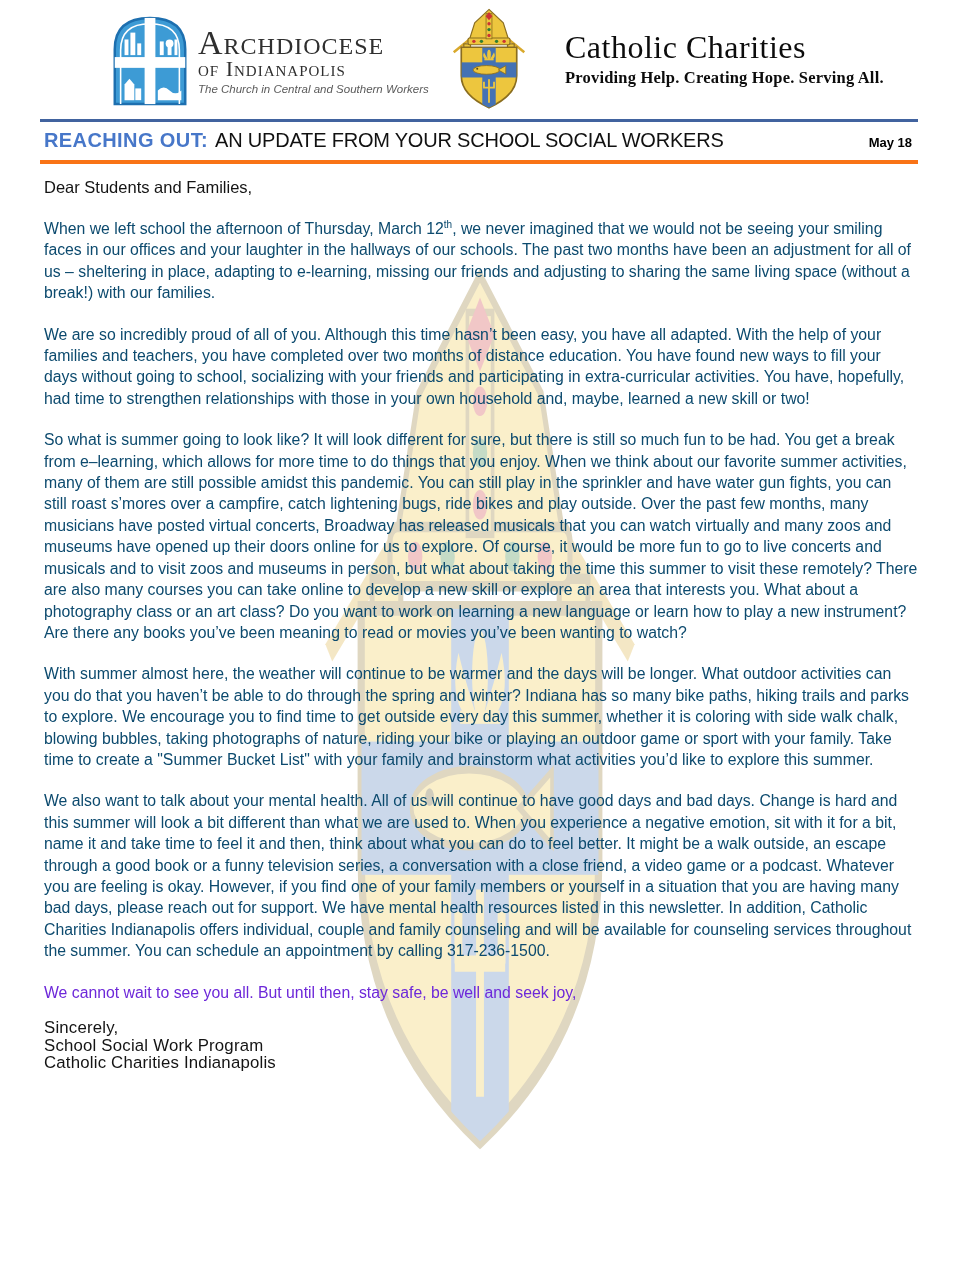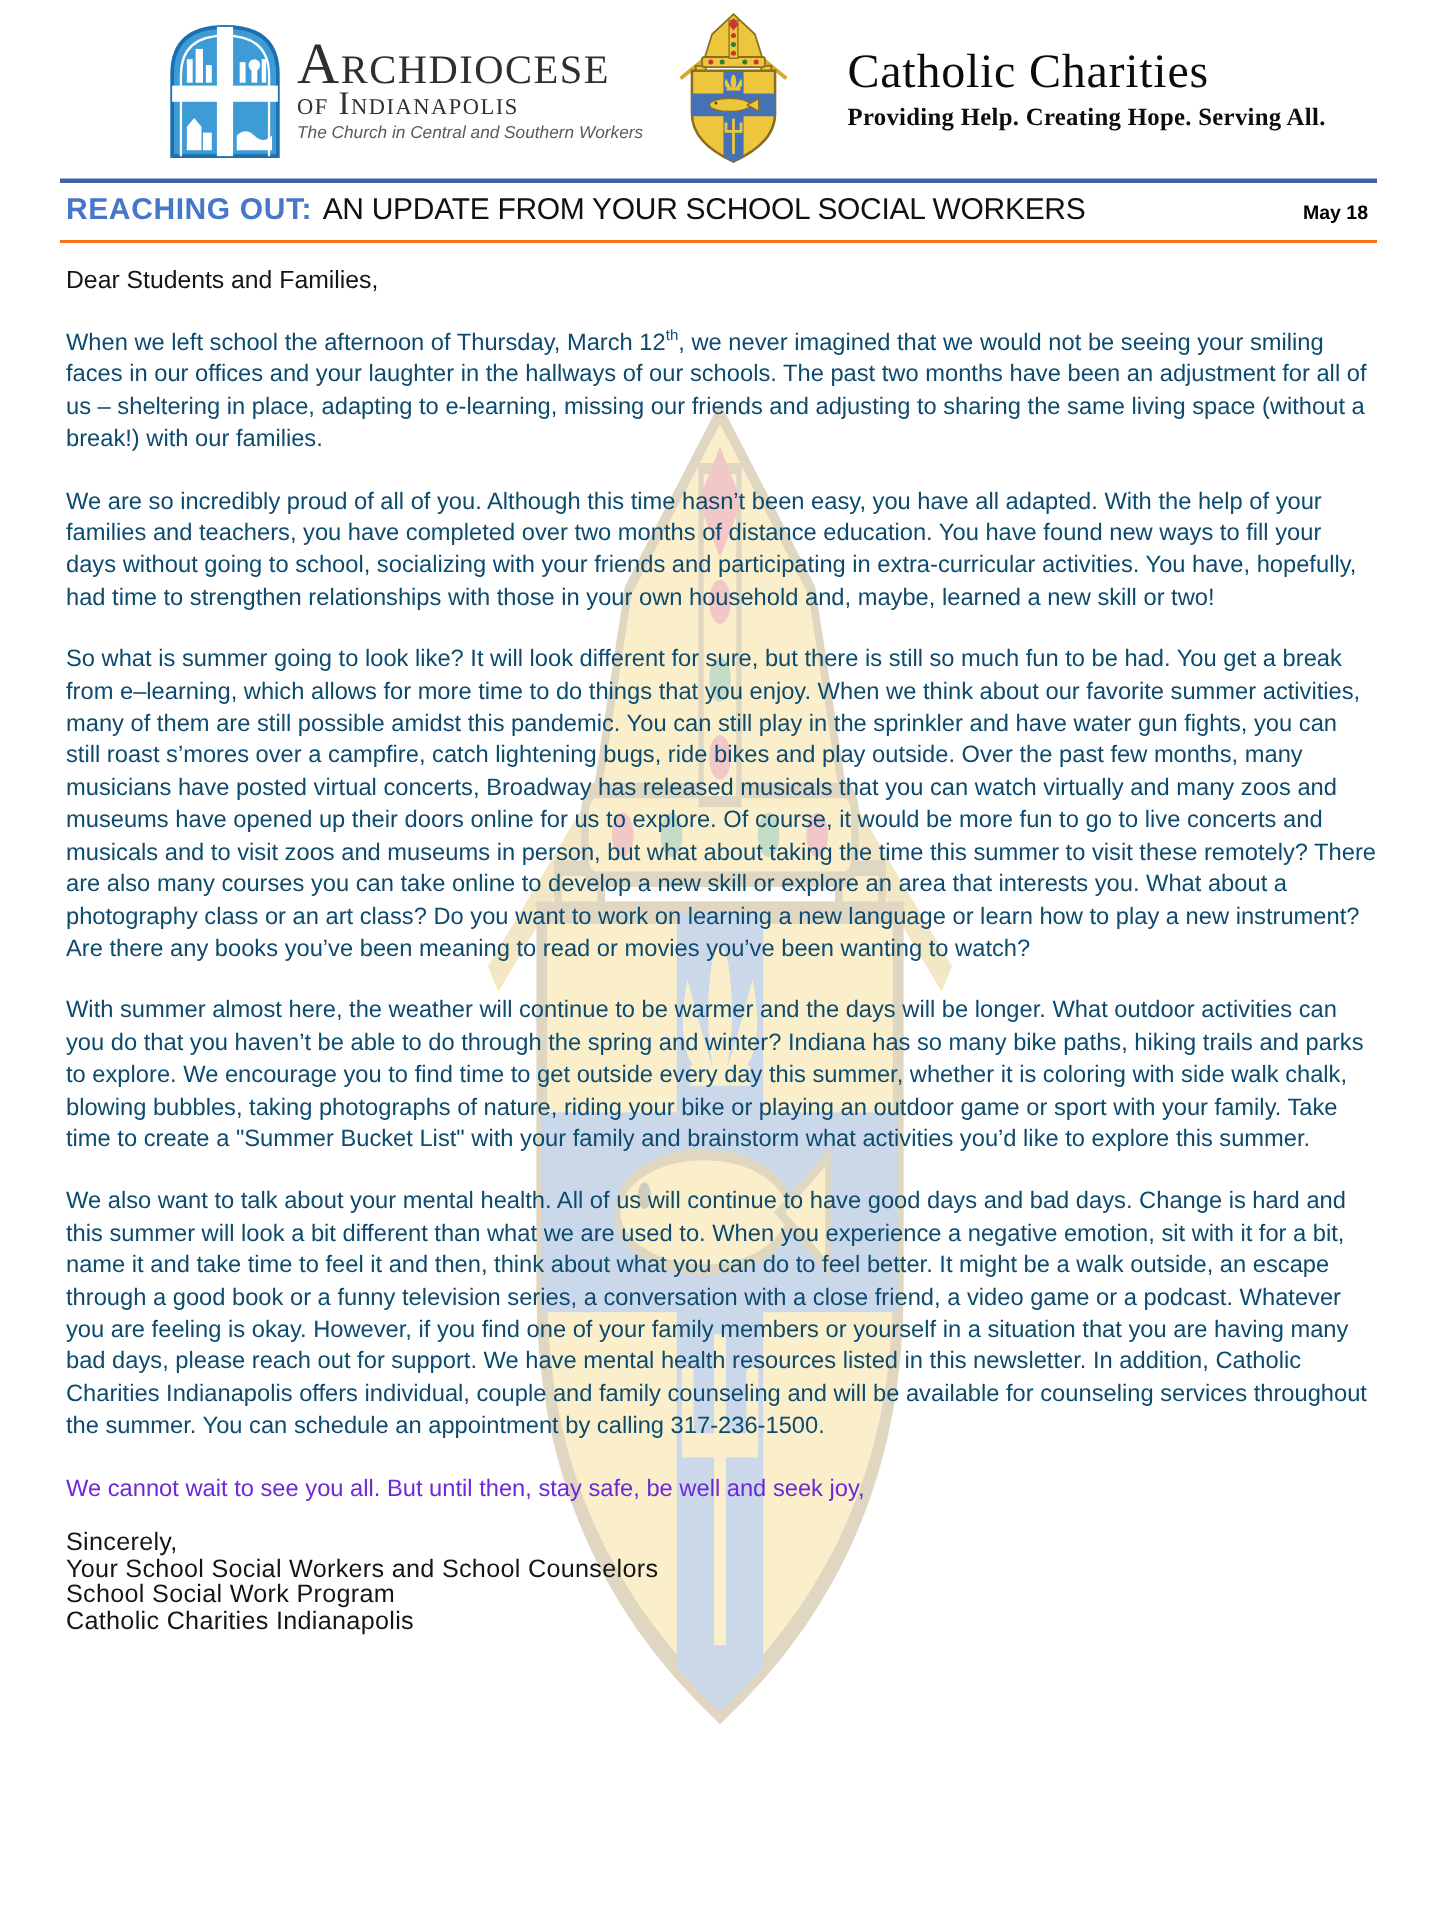--- a/index.html
+++ b/index.html
@@ -12,31 +12,31 @@
   
   .watermark {
     position:absolute; left:300px; top:268px; width:360px; height:888px;
     opacity:0.27; z-index:0; pointer-events:none;
   }
   
   .hdr { position:absolute; top:0; left:0; width:960px; height:118px; z-index:2; }
   .arch-logo { position:absolute; left:110px; top:14px; display:flex; align-items:flex-start; }
   .arch-window { width:80px; height:94px; }
   .arch-text { margin-left:8px; padding-top:14px; font-family:"Liberation Serif", serif; color:#2f2f2f; }
-  .arch-name { font-variant:small-caps; font-size:39px; line-height:30px; letter-spacing:1px; }
+  .arch-name { font-variant:small-caps; font-size:34px; line-height:30px; letter-spacing:1px; }
   .arch-sub  { font-variant:small-caps; font-size:22px; line-height:22px; letter-spacing:1px; }
   .arch-tag  { font-style:italic; font-size:11.5px; color:#5a5a5a; margin-top:3px; font-family:"Liberation Sans", sans-serif; }
   .crest-hdr { position:absolute; left:447px; top:7px; width:84px; height:104px; }
   .cc-block { position:absolute; left:565px; top:30px; width:350px; font-family:"Liberation Serif", serif; color:#0c0c0c; }
   .cc-title { font-size:32px; line-height:34px; letter-spacing:0.5px; }
   .cc-tag   { font-size:16.5px; font-weight:600; letter-spacing:0.2px; margin-top:4px; }
   
   .banner {
     position:absolute; left:40px; top:119px; width:878px; z-index:2;
-    border-top:3px solid #41639f; border-bottom:2px solid #f97316;
+    border-top:3px solid #41639f; border-bottom:4px solid #f97316;
     padding:7px 4px 8px 4px; display:flex; align-items:baseline;
   }
   .banner-highlight { color:#4777c9; font-weight:bold; font-size:20px; letter-spacing:0.4px; }
   .banner-title { color:#111; font-size:20px; margin-left:7px; letter-spacing:-0.2px; }
   .banner-date { margin-left:auto; font-weight:bold; font-size:13px; color:#000; padding-right:2px; }
   
   .letter { position:absolute; left:44px; top:178px; width:874px; z-index:1; }
   .salutation { font-size:16.5px; margin-bottom:21px; color:#141414; }
   .para { font-size:15.8px; line-height:21.4px; margin-bottom:20px; color:#0c4a6e; }
   .para sup { font-size:10px; line-height:0; }
@@ -148,19 +148,18 @@
     <div>
         <p class="para"><span>When we left school the afternoon of Thursday, March 12</span><sup>th</sup><span>, we never imagined that we would not be seeing your smiling faces in our offices and your laughter in the hallways of our schools.  The past two months have been an adjustment for all of us – sheltering in place, adapting to e-learning, missing our friends and adjusting to sharing the same living space (without a break!) with our families.</span></p>
         <p class="para"><span>We are so incredibly proud of all of you.  Although this time hasn’t been easy, you have all adapted.  With the help of your families and teachers, you have completed over two months of distance education. You have found new ways to fill your days without going to school, socializing with your friends and participating in extra-curricular activities. You have, hopefully, had time to strengthen relationships with those in your own household and, maybe, learned a new skill or two!</span></p>
         <p class="para"><span>So what is summer going to look like? It will look different for sure, but there is still so much fun to be had.  You get a break from e–learning, which allows for more time to do things that you enjoy.  When we think about our favorite summer activities, many of them are still possible amidst this pandemic.  You can still play in the sprinkler and have water gun fights, you can still roast s’mores over a campfire, catch lightening bugs, ride bikes and play outside.  Over the past few months, many musicians have posted virtual concerts, Broadway has released musicals that you can watch virtually and many zoos and museums have opened up their doors online for us to explore.  Of course, it would be more fun to go to live concerts and musicals and to visit zoos and museums in person, but what about taking the time this summer to visit these remotely? There are also many courses you can take online to develop a new skill or explore an area that interests you.  What about a photography class or an art class? Do you want to work on learning a new language or learn how to play a new instrument?  Are there any books you’ve been meaning to read or movies you’ve been wanting to watch?</span></p>
         <p class="para"><span>With summer almost here, the weather will continue to be warmer and the days will be longer.  What outdoor activities can you do that you haven’t be able to do through the spring and winter? Indiana has so many bike paths, hiking trails and parks to explore.  We encourage you to find time to get outside every day this summer, whether it is coloring with side walk chalk, blowing bubbles, taking photographs of nature, riding your bike or playing an outdoor game or sport with your family. Take time to create a "Summer Bucket List" with your family and brainstorm what activities you’d like to explore this summer.</span></p>
         <p class="para"><span>We also want to talk about your mental health.  All of us will continue to have good days and bad days. Change is hard and this summer will look a bit different than what we are used to. When you experience a negative emotion, sit with it for a bit, name it and take time to feel it and then, think about what you can do to feel better.  It might be a walk outside, an escape through a good book or a funny television series, a conversation with a close friend, a video game or a podcast. Whatever you are feeling is okay.  However, if you find one of your family members or yourself in a situation that you are having many bad days, please reach out for support.  We have mental health resources listed in this newsletter.  In addition, Catholic Charities Indianapolis offers individual, couple and family counseling and will be available for counseling services throughout the summer. You can schedule an appointment by calling 317-236-1500.</span></p>
       </div>
     <p class="closing">We cannot wait to see you all.  But until then, stay safe, be well and seek joy,</p>
     <div class="signature">
         <div class="sig-line">Sincerely,</div>
-        <div class="sig-line">Your School Social Workers and School Counselors</div>
         <div class="sig-line">School Social Work Program</div>
         <div class="sig-line">Catholic Charities Indianapolis</div>
       </div>
   </div>
 
 </div>
 
 </body></html>

